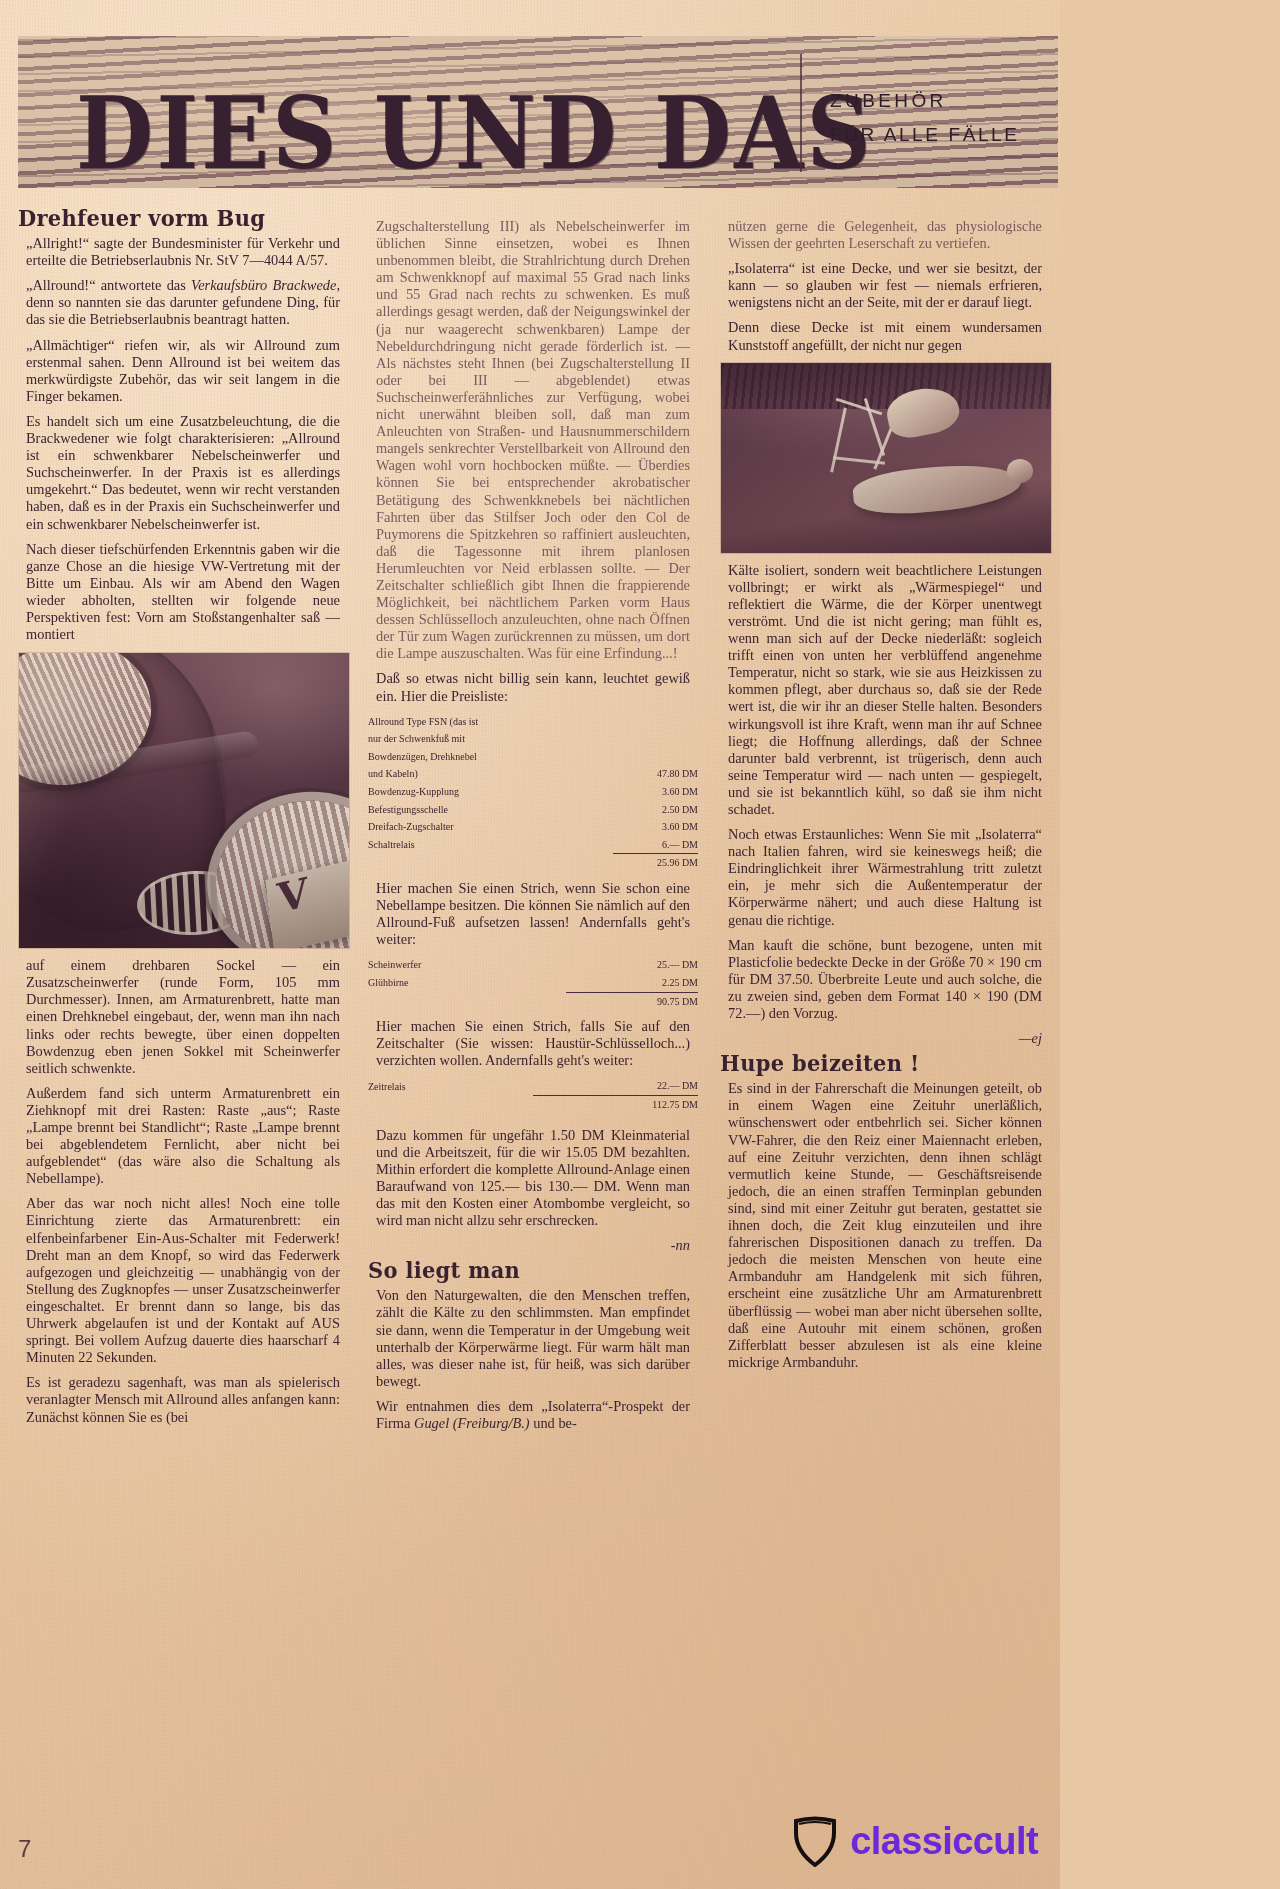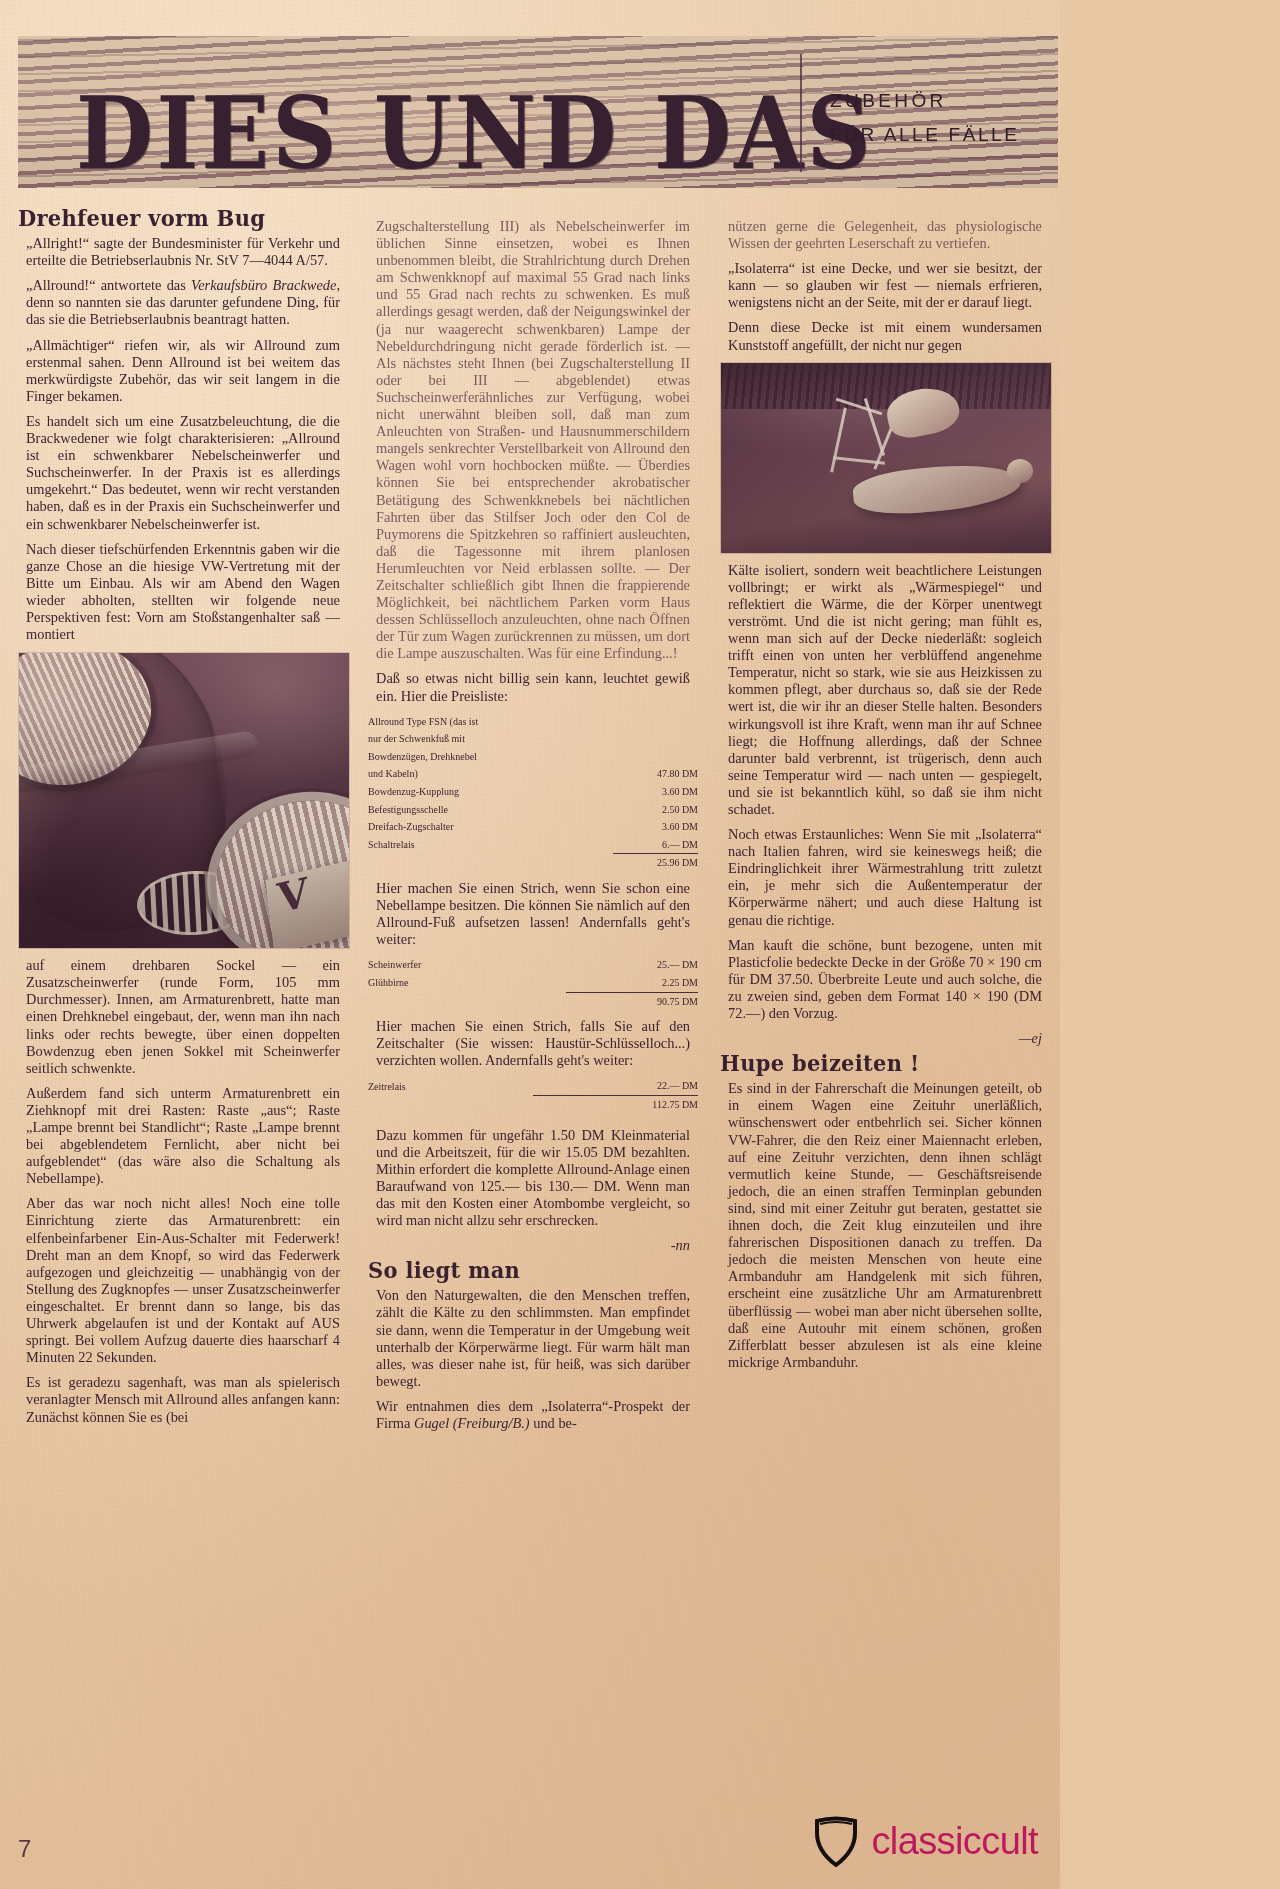--- a/index.html
+++ b/index.html
@@ -249,21 +249,21 @@
     position:absolute;left:18px;bottom:26px;
     font-family:"Liberation Sans",sans-serif;
     font-size:24px;color:#5b3a46;
   }
   .brand{
     position:absolute;right:22px;bottom:22px;
     display:flex;align-items:center;gap:12px;
   }
   .brand-word{
     font-family:"Liberation Sans",sans-serif;
-    font-size:38px;font-weight:normal;letter-spacing:-.6px;color:#be185d;
+    font-size:38px;font-weight:bold;letter-spacing:-.6px;color:#6d28d9;
   }
 </style>
 </head>
 <body>
 
 <div class="paper"></div>
 <div class="grain"></div>
 
 <div class="sheet">
 

